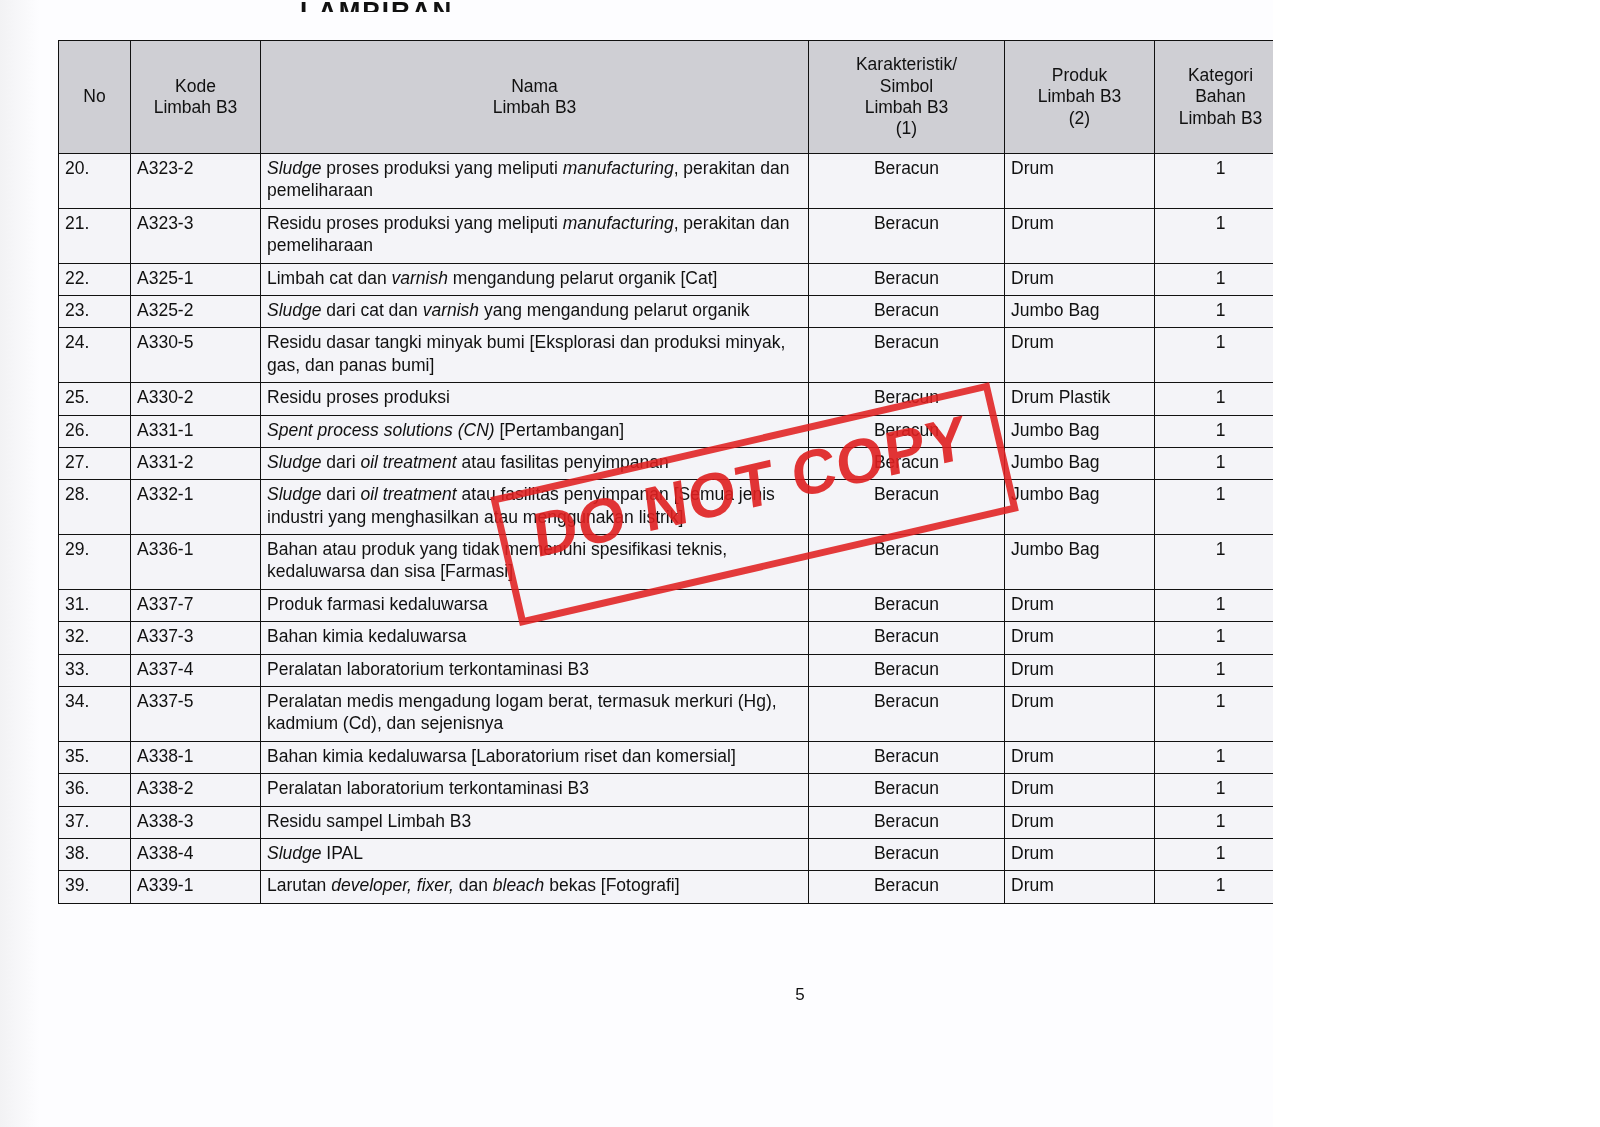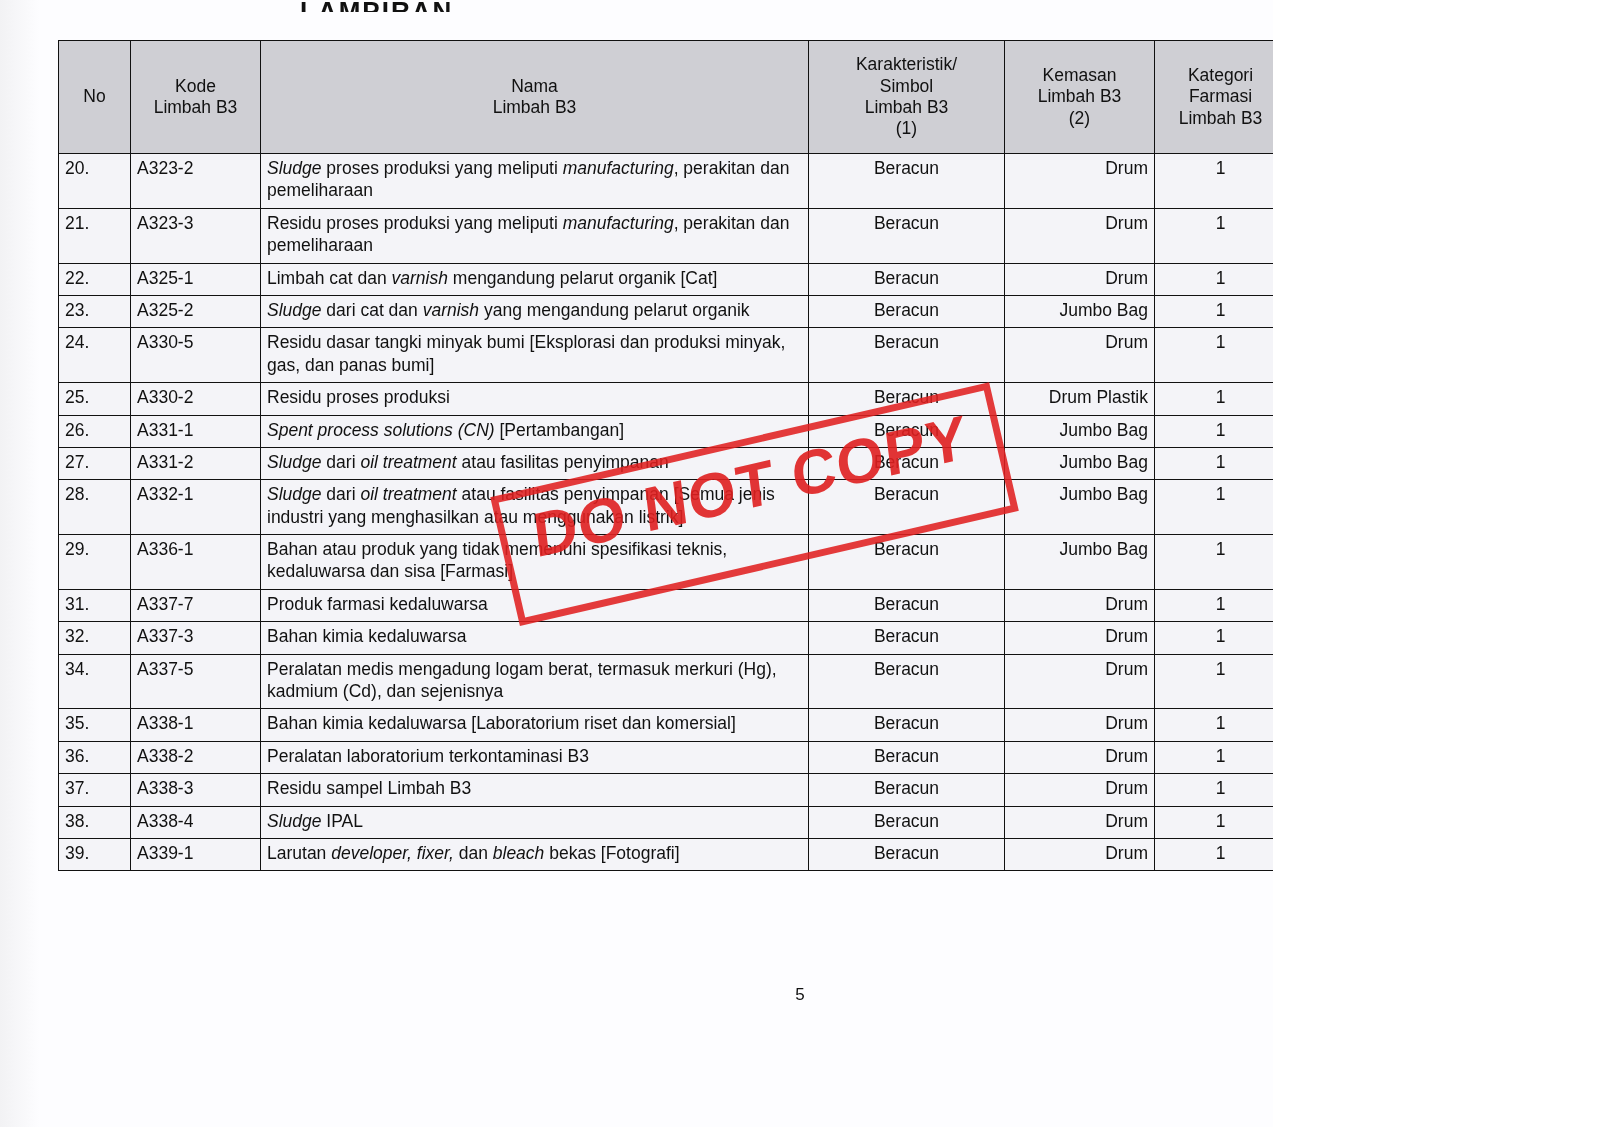--- a/index.html
+++ b/index.html
@@ -66,21 +66,21 @@
   col.c-nama    { width: 548px; }
   col.c-karak   { width: 196px; }
   col.c-kemasan { width: 150px; }
   col.c-kategori{ width: 132px; }
   col.c-nomor   { width: 232px; }
 
   td.no      { }
   td.kode    { text-align: left; }
   td.nama    { text-align: left; margin-left: 46px; }
   td.karak   { text-align: center; }
-  td.kemasan { text-align: right; }
+  td.kemasan { text-align: left; }
   td.kategori{ text-align: center; }
   td.nomor   { text-align: center; background: #f4f4f8; }
 
   .hdr-line { display: block; }
 
   .it { font-style: italic; }
 
   .page-number {
     position: absolute;
     top: 985px;
@@ -183,27 +183,27 @@
             <span class="hdr-line">Nama</span>
             <span class="hdr-line">Limbah B3</span>
           </th>
           <th>
             <span class="hdr-line">Karakteristik/</span>
             <span class="hdr-line">Simbol</span>
             <span class="hdr-line">Limbah B3</span>
             <span class="hdr-line">(1)</span>
           </th>
           <th>
-            <span class="hdr-line">Kemasan</span>
+            <span class="hdr-line">Produk</span>
             <span class="hdr-line">Limbah B3</span>
             <span class="hdr-line">(2)</span>
           </th>
           <th>
             <span class="hdr-line">Kategori</span>
-            <span class="hdr-line">Farmasi</span>
+            <span class="hdr-line">Bahan</span>
             <span class="hdr-line">Limbah B3</span>
           </th>
           <th>
             <span class="hdr-line">Nomor Kendaraan</span>
             <span class="hdr-line">yang dapat digunakan</span>
           </th>
         </tr>
       </thead>
       <tbody id="table-body">
           <tr>
@@ -302,20 +302,29 @@
             <td class="nama">Produk farmasi kedaluwarsa</td>
             <td class="karak">Beracun</td>
             <td class="kemasan">Drum</td>
             <td class="kategori">1</td>
             <td class="nomor"></td>
           </tr>
           <tr>
             <td class="no">32.</td>
             <td class="kode">A337-3</td>
             <td class="nama">Bahan kimia kedaluwarsa</td>
+            <td class="karak">Beracun</td>
+            <td class="kemasan">Drum</td>
+            <td class="kategori">1</td>
+            <td class="nomor"></td>
+          </tr>
+          <tr>
+            <td class="no">33.</td>
+            <td class="kode">A337-4</td>
+            <td class="nama">Peralatan laboratorium terkontaminasi B3</td>
             <td class="karak">Beracun</td>
             <td class="kemasan">Drum</td>
             <td class="kategori">1</td>
             <td class="nomor"></td>
           </tr>
           <tr>
             <td class="no">34.</td>
             <td class="kode">A337-5</td>
             <td class="nama">Peralatan medis mengadung logam berat, termasuk merkuri (Hg), kadmium (Cd), dan sejenisnya</td>
             <td class="karak">Beracun</td>

